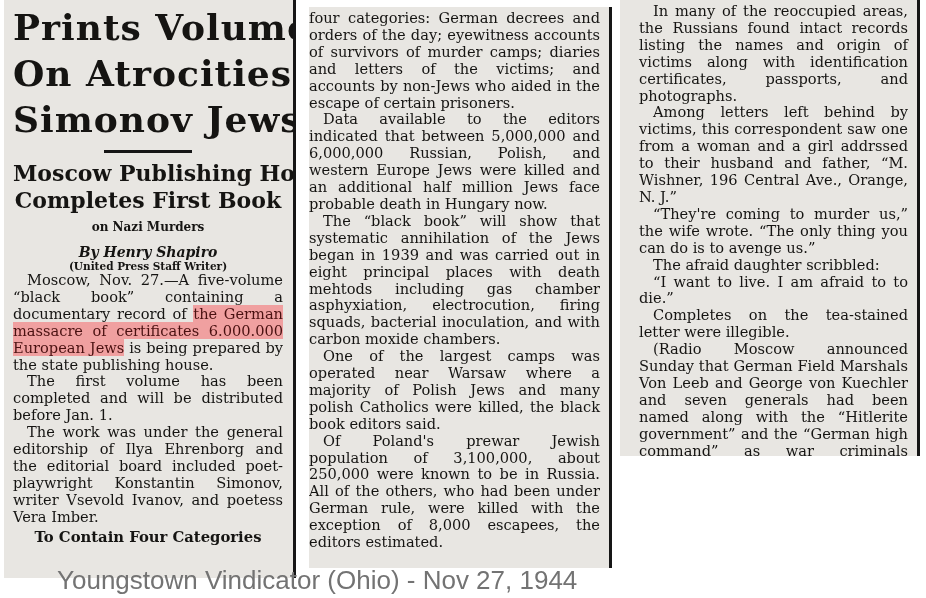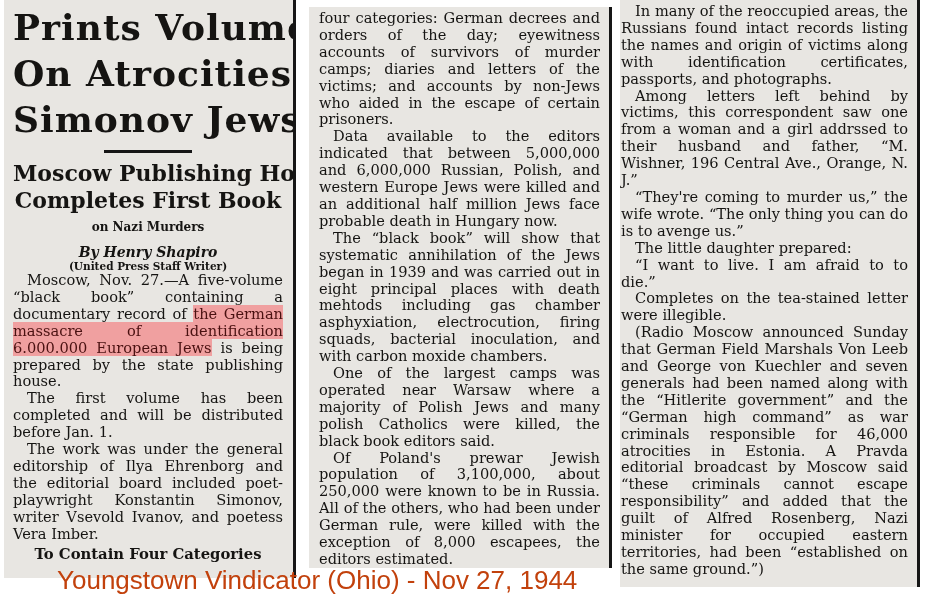--- a/index.html
+++ b/index.html
@@ -1,52 +1,52 @@
 <!DOCTYPE html>
 <html><head>
 <meta charset="utf-8">
 <style>
   html,body{margin:0;padding:0;background:#ffffff;}
   #stage{position:relative;width:926px;height:598px;background:#ffffff;overflow:hidden;
          font-family:"DejaVu Serif", serif;color:#151412;}
   .col{position:absolute;top:0;background:#e8e6e2;overflow:hidden;box-sizing:border-box;}
   #col1{left:4px;width:292px;height:578px;border-right:3px solid #161616;padding:4px 10px 0 9px;}
-  #col2{left:309px;top:7px;width:303px;height:561px;border-right:3px solid #161616;padding:3px 9px 0 10px;}
-  #col3{left:620px;width:300px;height:587px;border-right:3px solid #161616;padding:3px 9px 0 1px;}
+  #col2{left:309px;top:7px;width:303px;height:561px;border-right:3px solid #161616;padding:3px 9px 0 0;}
+  #col3{left:620px;width:300px;height:456px;border-right:3px solid #161616;padding:3px 9px 0 19px;}
   .headline{font-weight:bold;font-size:36px;line-height:46px;letter-spacing:1px;white-space:nowrap;}
   .head-rule{width:88px;height:3px;background:#161616;margin:8px auto 7px auto;}
   .subhead{font-weight:bold;font-size:22px;line-height:27px;text-align:center;white-space:nowrap;}
   .subhead-small{font-size:12px;}
   .byline{font-weight:bold;font-size:14px;text-align:center;margin-top:3px;font-style:italic;}
   .byline-org{font-weight:bold;font-size:10.5px;text-align:center;line-height:12px;}
   .body-text p{margin:0;font-size:14.6px;line-height:16.9px;text-align:justify;text-indent:14px;}
   .body-text p.noindent{text-indent:0;}
   .body-text p.cont{text-align-last:justify;}
   .inner-subhead{font-weight:bold;font-size:14.8px;text-align:center;margin:2px 0 1px 0;line-height:17px;}
   mark.hl{background:#f0a0a0;color:#4a1111;padding:0;}
   #caption{position:absolute;left:57px;top:565px;font-family:"Liberation Sans", sans-serif;
-           font-size:26px;color:#c2410c;white-space:nowrap;}
+           font-size:26px;color:#737373;white-space:nowrap;}
 </style>
 </head>
 <body>
 
 <div id="stage">
 
   <div id="col1" class="col">
     <div class="headline">Prints Volume</div>
     <div class="headline">On Atrocities</div>
     <div class="headline">Simonov Jews</div>
     <div class="head-rule"></div>
     <div class="subhead">Moscow Publishing House</div>
     <div class="subhead">Completes First Book</div>
     <div class="subhead subhead-small">on Nazi Murders</div>
     <div class="byline">By Henry Shapiro</div>
     <div class="byline-org">(United Press Staff Writer)</div>
     <div class="body-text">
-      <p><span>Moscow, Nov. 27.—A five-volume “black book” containing a documentary record of </span><mark class="hl">the German massacre of identification 6.000.000 European Jews</mark><span> is being prepared by the state publishing house.</span></p>
+      <p><span>Moscow, Nov. 27.—A five-volume “black book” containing a documentary record of </span><mark class="hl">the German massacre of certificates 6.000.000 European Jews</mark><span> is being prepared by the state publishing house.</span></p>
       <p>The first volume has been completed and will be distributed before Jan. 1.</p>
       <p>The work was under the general editorship of Ilya Ehrenborg and the editorial board included poet-playwright Konstantin Simonov, writer Vsevold Ivanov, and poetess Vera Imber.</p>
       <div class="inner-subhead">To Contain Four Categories</div>
     </div>
   </div>
 
   <div id="col2" class="col">
     <div class="body-text">
       <p class="noindent">four categories: German decrees and orders of the day; eyewitness accounts of survivors of murder camps; diaries and letters of the victims; and accounts by non-Jews who aided in the escape of certain prisoners.</p>
       <p>Data available to the editors indicated that between 5,000,000 and 6,000,000 Russian, Polish, and western Europe Jews were killed and an additional half million Jews face probable death in Hungary now.</p>
@@ -54,21 +54,21 @@
       <p>One of the largest camps was operated near Warsaw where a majority of Polish Jews and many polish Catholics were killed, the black book editors said.</p>
       <p>Of Poland's prewar Jewish population of 3,100,000, about 250,000 were known to be in Russia. All of the others, who had been under German rule, were killed with the exception of 8,000 escapees, the editors estimated.</p>
     </div>
   </div>
 
   <div id="col3" class="col">
     <div class="body-text">
       <p>In many of the reoccupied areas, the Russians found intact records listing the names and origin of victims along with identification certificates, passports, and photographs.</p>
       <p>Among letters left behind by victims, this correspondent saw one from a woman and a girl addrssed to their husband and father, “M. Wishner, 196 Central Ave., Orange, N. J.”</p>
       <p>“They're coming to murder us,” the wife wrote. “The only thing you can do is to avenge us.”</p>
-      <p>The little daughter prepared:</p>
+      <p>The afraid daughter scribbled:</p>
       <p>“I want to live. I am afraid to to die.”</p>
       <p>Completes on the tea-stained letter were illegible.</p>
       <p>(Radio Moscow announced Sunday that German Field Marshals Von Leeb and George von Kuechler and seven generals had been named along with the “Hitlerite government” and the “German high command” as war criminals responsible for 46,000 atrocities in Estonia. A Pravda editorial broadcast by Moscow said “these criminals cannot escape responsibility” and added that the guilt of Alfred Rosenberg, Nazi minister for occupied eastern territories, had been “established on the same ground.”)</p>
     </div>
   </div>
 
   <div id="caption">Youngstown Vindicator (Ohio) - Nov 27, 1944</div>
 
 </div>
 

